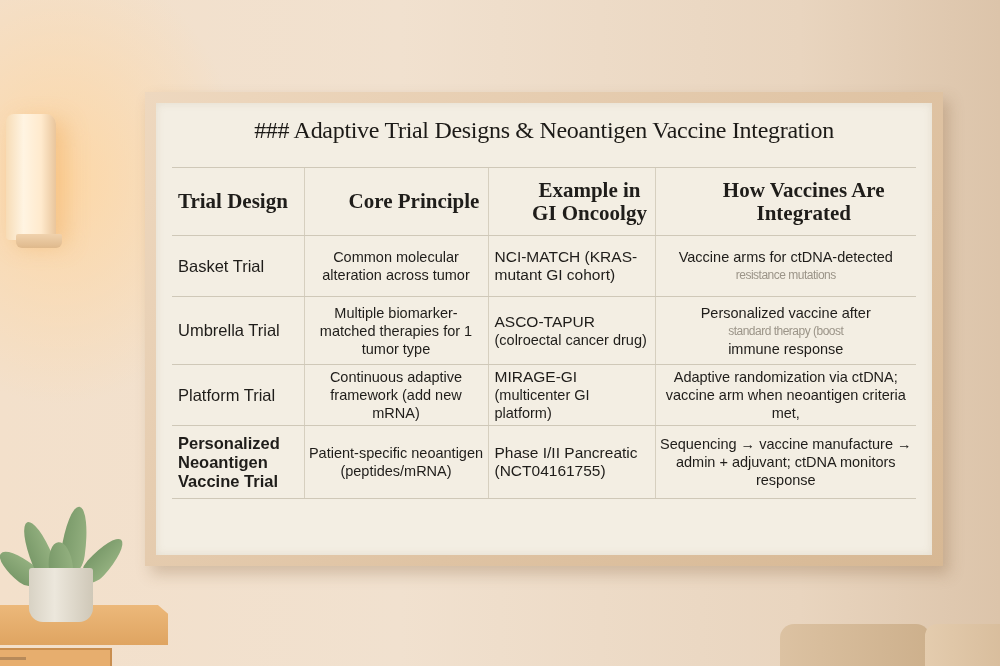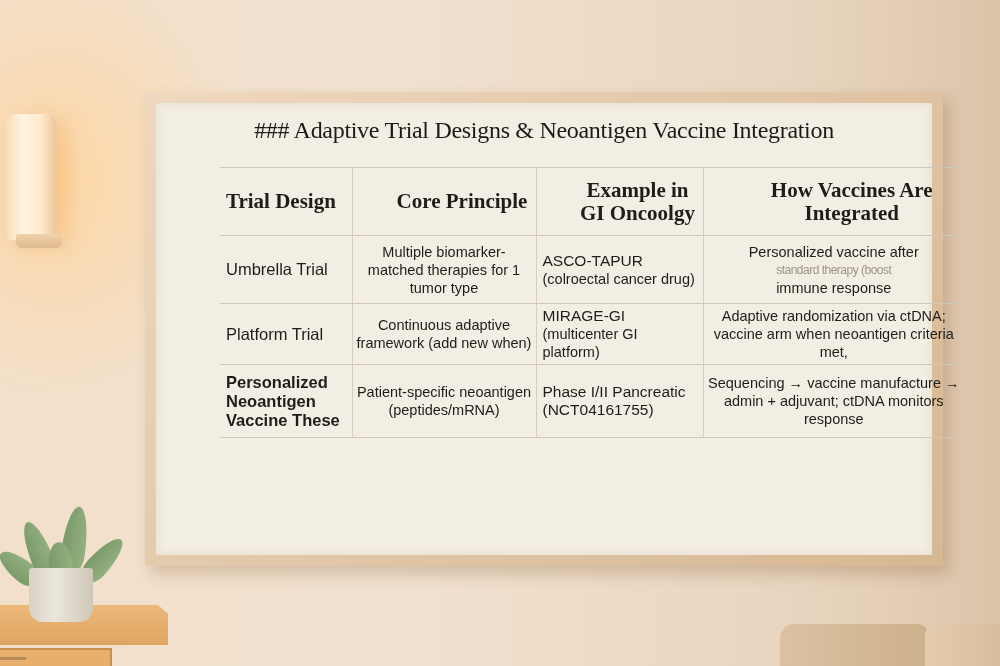--- a/index.html
+++ b/index.html
@@ -40,21 +40,20 @@
   .title {
     position: absolute; left: 0; right: 0; top: 14px;
     text-align: center;
     font-family: "Liberation Serif", serif;
     font-size: 24px; color: #1c1a17; letter-spacing: -0.3px;
   }
   table.grid {
     position: absolute; left: 16px; top: 64px; width: 744px;
     border-collapse: collapse;
     color: #1f1d1a;
-    margin-left: 48px;
   }
   table.grid td, table.grid th {
     border-top: 1.5px solid #cfc8b8;
     border-bottom: 1.5px solid #cfc8b8;
     border-left: 1.5px solid #d6cfbf;
     vertical-align: middle;
   }
   table.grid tr > *:first-child { border-left: none; }
   table.grid th {
     font-family: "Liberation Serif", serif;
@@ -131,46 +130,55 @@
           <col style="width:167px">
           <col style="width:261px">
       </colgroup>
       <tbody>
           <tr>
         <th class="c1">Trial Design</th>
         <th>Core Principle</th>
         <th>Example in GI Oncoolgy</th>
         <th>How Vaccines Are Integrated</th>
       </tr>
+      <tr style="height:61px">
+        <td class="design">Basket Trial</td>
+        <td class="core">Common molecular alteration across tumor</td>
+        <td class="example"><span class="ex-main">NCI-MATCH (KRAS-mutant GI cohort)</span></td>
+        <td class="vaccine">
+          <div>Vaccine arms for ctDNA-detected</div>
+          <div class="garbled">resistance mutations</div>
+        </td>
+      </tr>
       <tr style="height:68px">
         <td class="design">Umbrella Trial</td>
         <td class="core">Multiple biomarker-matched therapies for 1 tumor type</td>
         <td class="example">
           <div class="ex-main">ASCO-TAPUR</div>
           <div>(colroectal cancer drug)</div>
         </td>
         <td class="vaccine">
           <div>Personalized vaccine after</div>
           <div class="garbled">standard therapy (boost</div>
           <div>immune response</div>
         </td>
       </tr>
       <tr style="height:61px">
         <td class="design">Platform Trial</td>
-        <td class="core">Continuous adaptive framework (add new when)</td>
+        <td class="core">Continuous adaptive framework (add new mRNA)</td>
         <td class="example">
           <div class="ex-main">MIRAGE-GI</div>
           <div>(multicenter GI platform)</div>
         </td>
         <td class="vaccine">
           <div>Adaptive randomization via ctDNA; vaccine arm when neoantigen criteria met,</div>
         </td>
       </tr>
       <tr style="height:73px">
-        <td class="design" style="font-weight:bold">Personalized Neoantigen Vaccine These</td>
+        <td class="design" style="font-weight:bold">Personalized Neoantigen Vaccine Trial</td>
         <td class="core">Patient-specific neoantigen (peptides/mRNA)</td>
         <td class="example"><span class="ex-main">Phase I/II Pancreatic (NCT04161755)</span></td>
         <td class="vaccine">
           <div>Sequencing → vaccine manufacture → admin + adjuvant; ctDNA monitors response</div>
         </td>
       </tr>
     </tbody>
       </table>
 
   </div>

